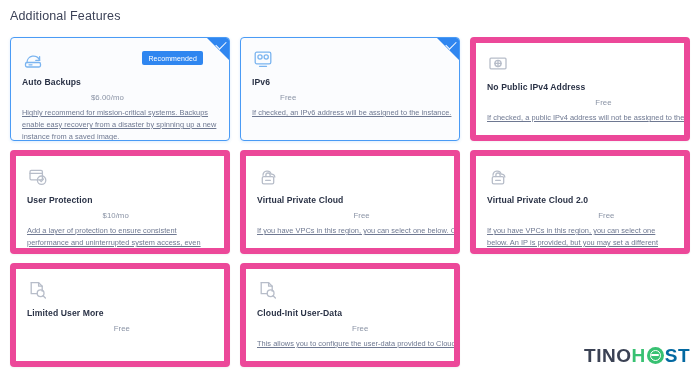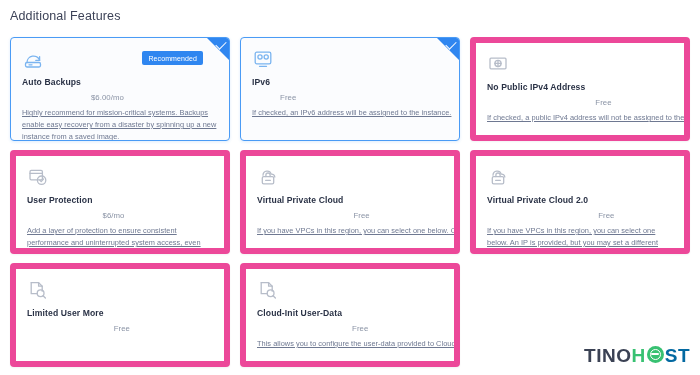--- a/index.html
+++ b/index.html
@@ -153,20 +153,21 @@
     letter-spacing: 0.03px;
     margin-top: 8px;
   }
 
   
   .watermark {
     position: absolute;
     right: 10px;
     bottom: 10px;
     display: flex;
+    align-items: center;
     font-size: 19px;
     font-weight: bold;
     letter-spacing: 0.5px;
     line-height: 1;
   }
   .wm-tino { color: #3b4254; }
   .wm-h { color: #38c172; }
   .wm-o {
     position: relative;
     width: 17px;
@@ -258,21 +259,21 @@
       </div>
       <div class="card"><span class="card-icon">
           <svg viewBox="0 0 22 22" width="22" height="22" aria-hidden="true">
             <rect fill="none" stroke="#b7bdc9" stroke-width="1.3" stroke-linecap="round" stroke-linejoin="round" x="3" y="4.4" width="12.4" height="9.4" rx="1.3"></rect>
             <path fill="none" stroke="#b7bdc9" stroke-width="1.3" stroke-linecap="round" stroke-linejoin="round" d="M3 7.4h12.4"></path>
             <circle fill="none" stroke="#b7bdc9" stroke-width="1.3" stroke-linecap="round" stroke-linejoin="round" cx="14.6" cy="14.2" r="4.2"></circle>
             <path fill="none" stroke="#b7bdc9" stroke-width="1.3" stroke-linecap="round" stroke-linejoin="round" d="M12.9 14.3l1.3 1.3 2.3-2.6"></path>
           </svg>
         </span><div class="card-head">
           <span class="card-name">User Protection</span>
-          <span class="card-price">$6/mo</span>
+          <span class="card-price">$10/mo</span>
         </div><p class="card-desc">Add a layer of protection to ensure consistent performance and uninterrupted system access, even when targeted by Distributed Denial of Service attacks.</p><a class="learn-link" href="#">Learn more</a></div>
       <div class="card nowrap"><span class="card-icon">
           <svg viewBox="0 0 22 22" width="22" height="22" aria-hidden="true">
             <path fill="none" stroke="#b7bdc9" stroke-width="1.3" stroke-linecap="round" stroke-linejoin="round" d="M6 9.2a4.2 4.2 0 0 1 8.2-1.1A3.1 3.1 0 0 1 17.8 11"></path>
             <rect fill="none" stroke="#b7bdc9" stroke-width="1.3" stroke-linecap="round" stroke-linejoin="round" x="5.3" y="10.6" width="11.4" height="7.2" rx="1.4"></rect>
             <path fill="none" stroke="#b7bdc9" stroke-width="1.3" stroke-linecap="round" stroke-linejoin="round" d="M8.9 10.6V9.1a2.1 2.1 0 0 1 4.2 0v1.5"></path>
             <path fill="none" stroke="#b7bdc9" stroke-width="1.3" stroke-linecap="round" stroke-linejoin="round" d="M8.6 14.3h4.8"></path>
           </svg>
         </span><div class="card-head">
           <span class="card-name">Virtual Private Cloud</span>

